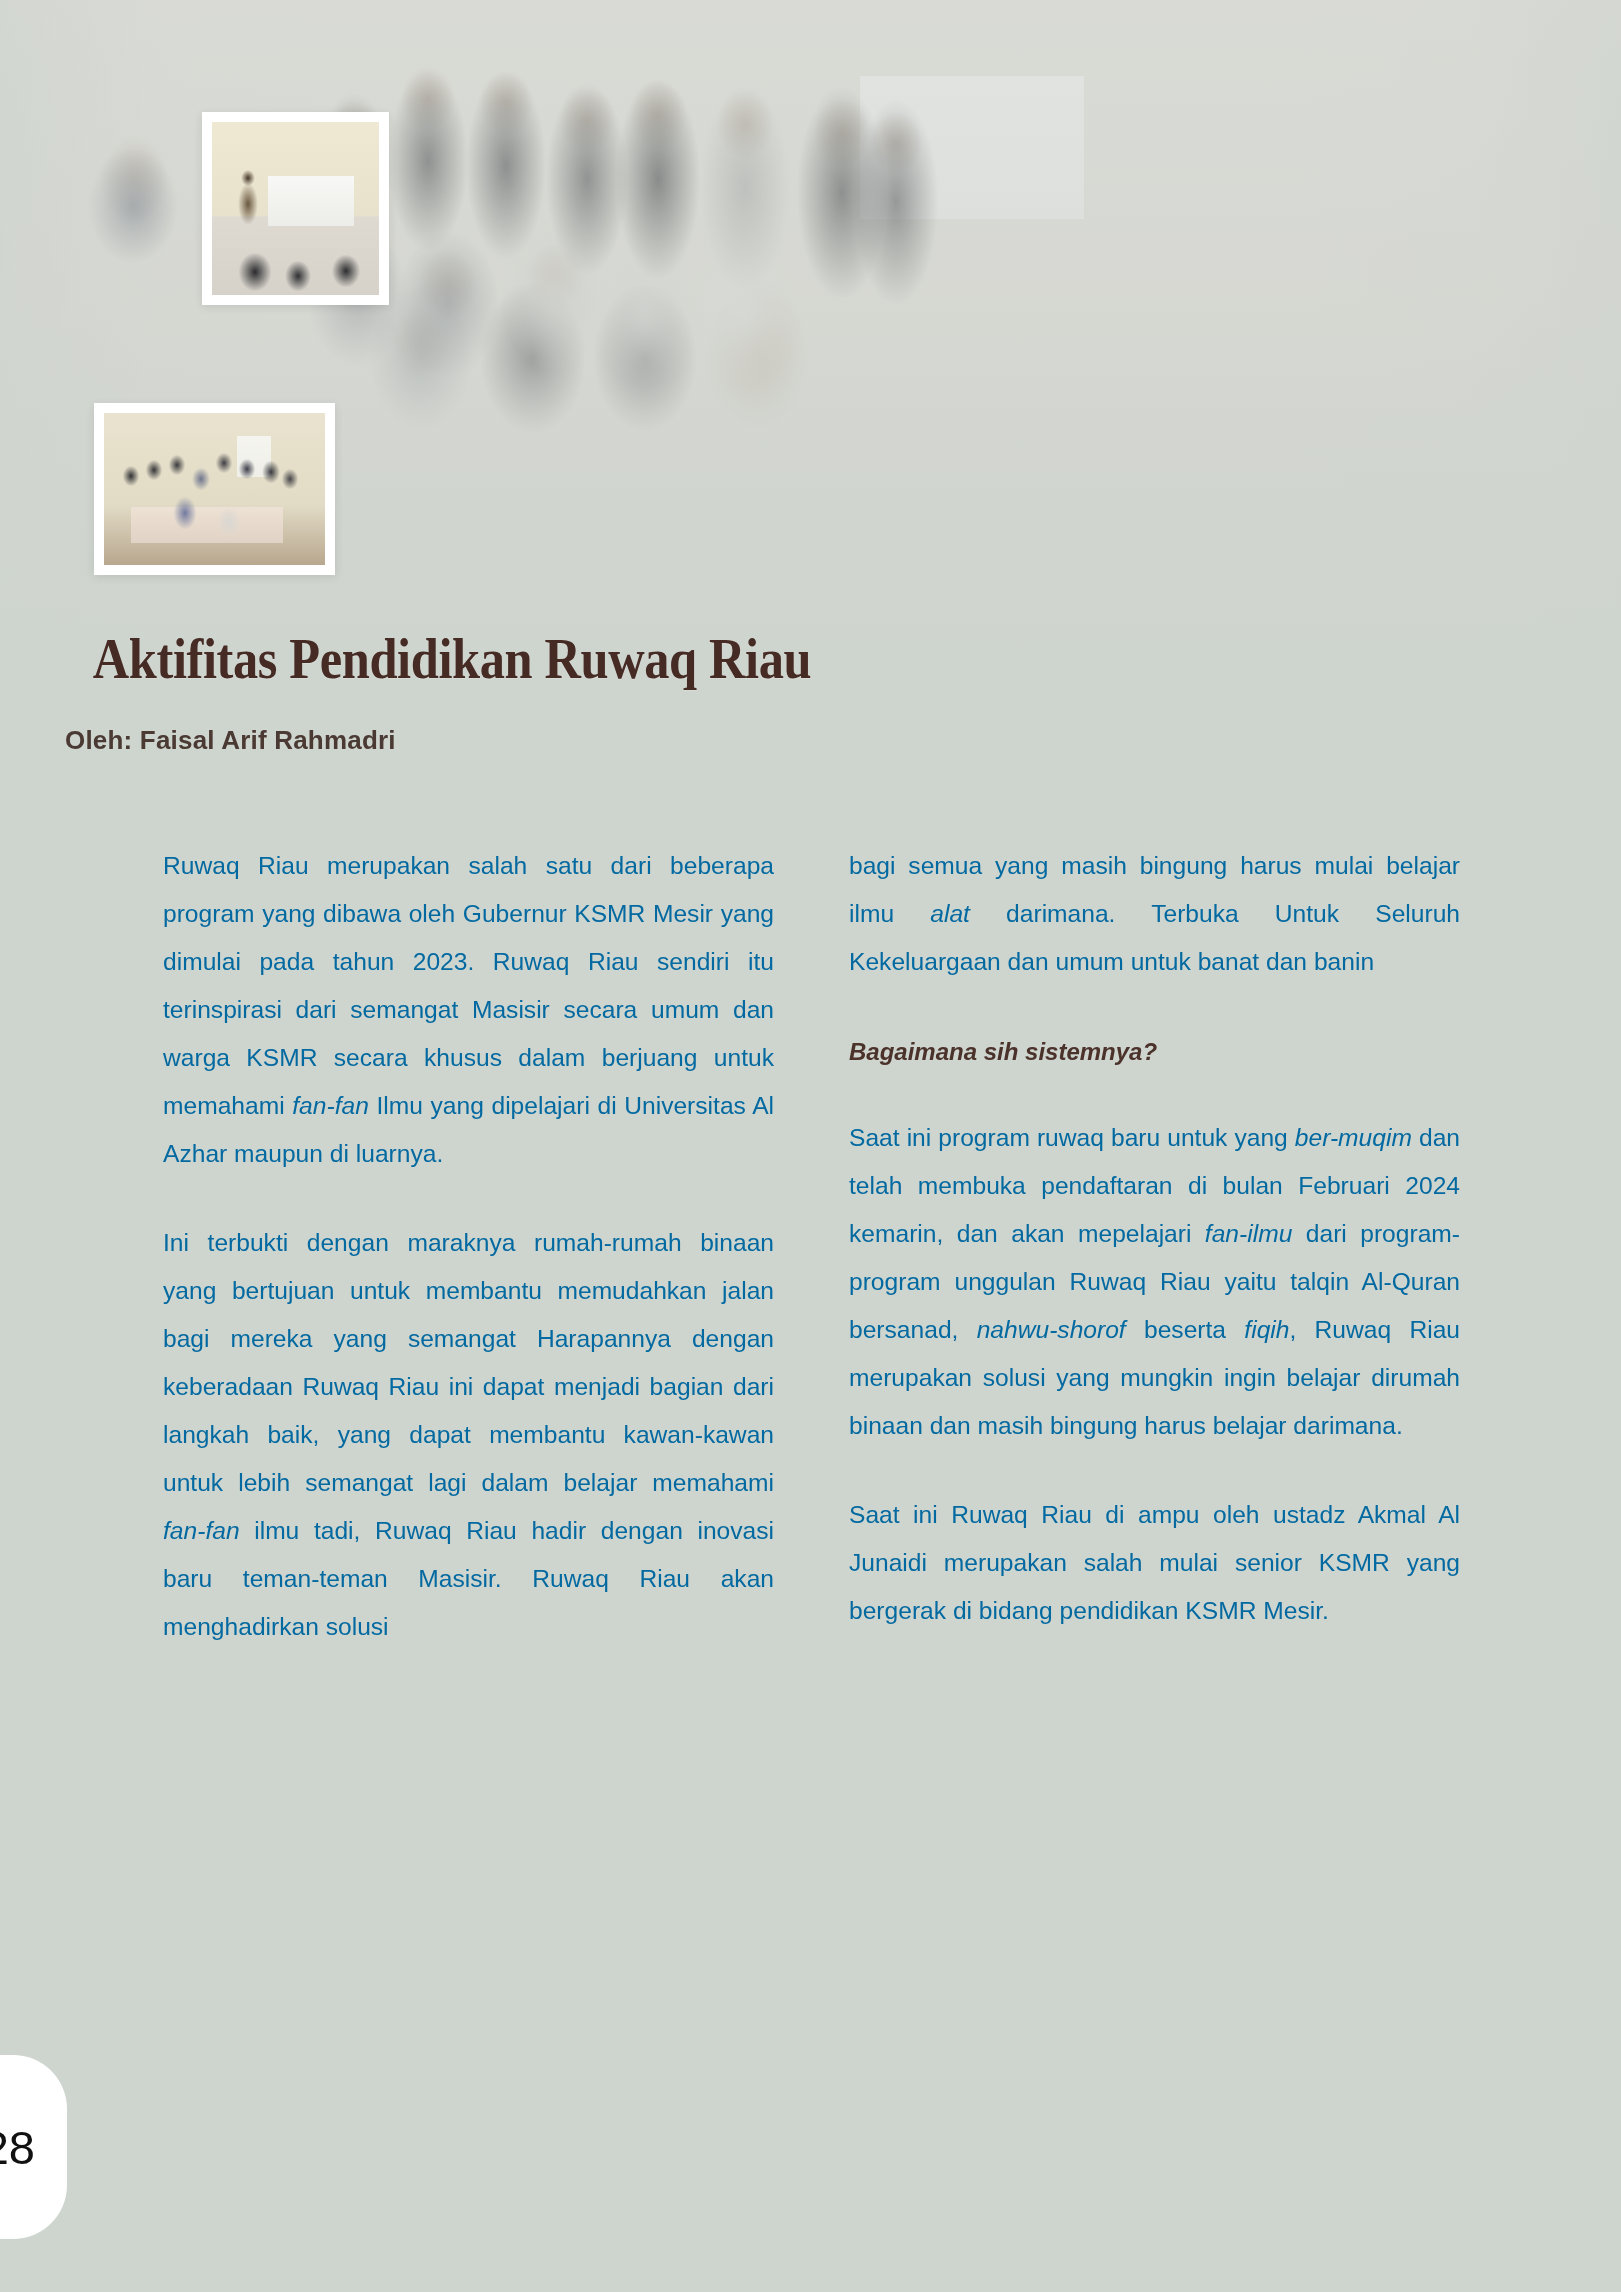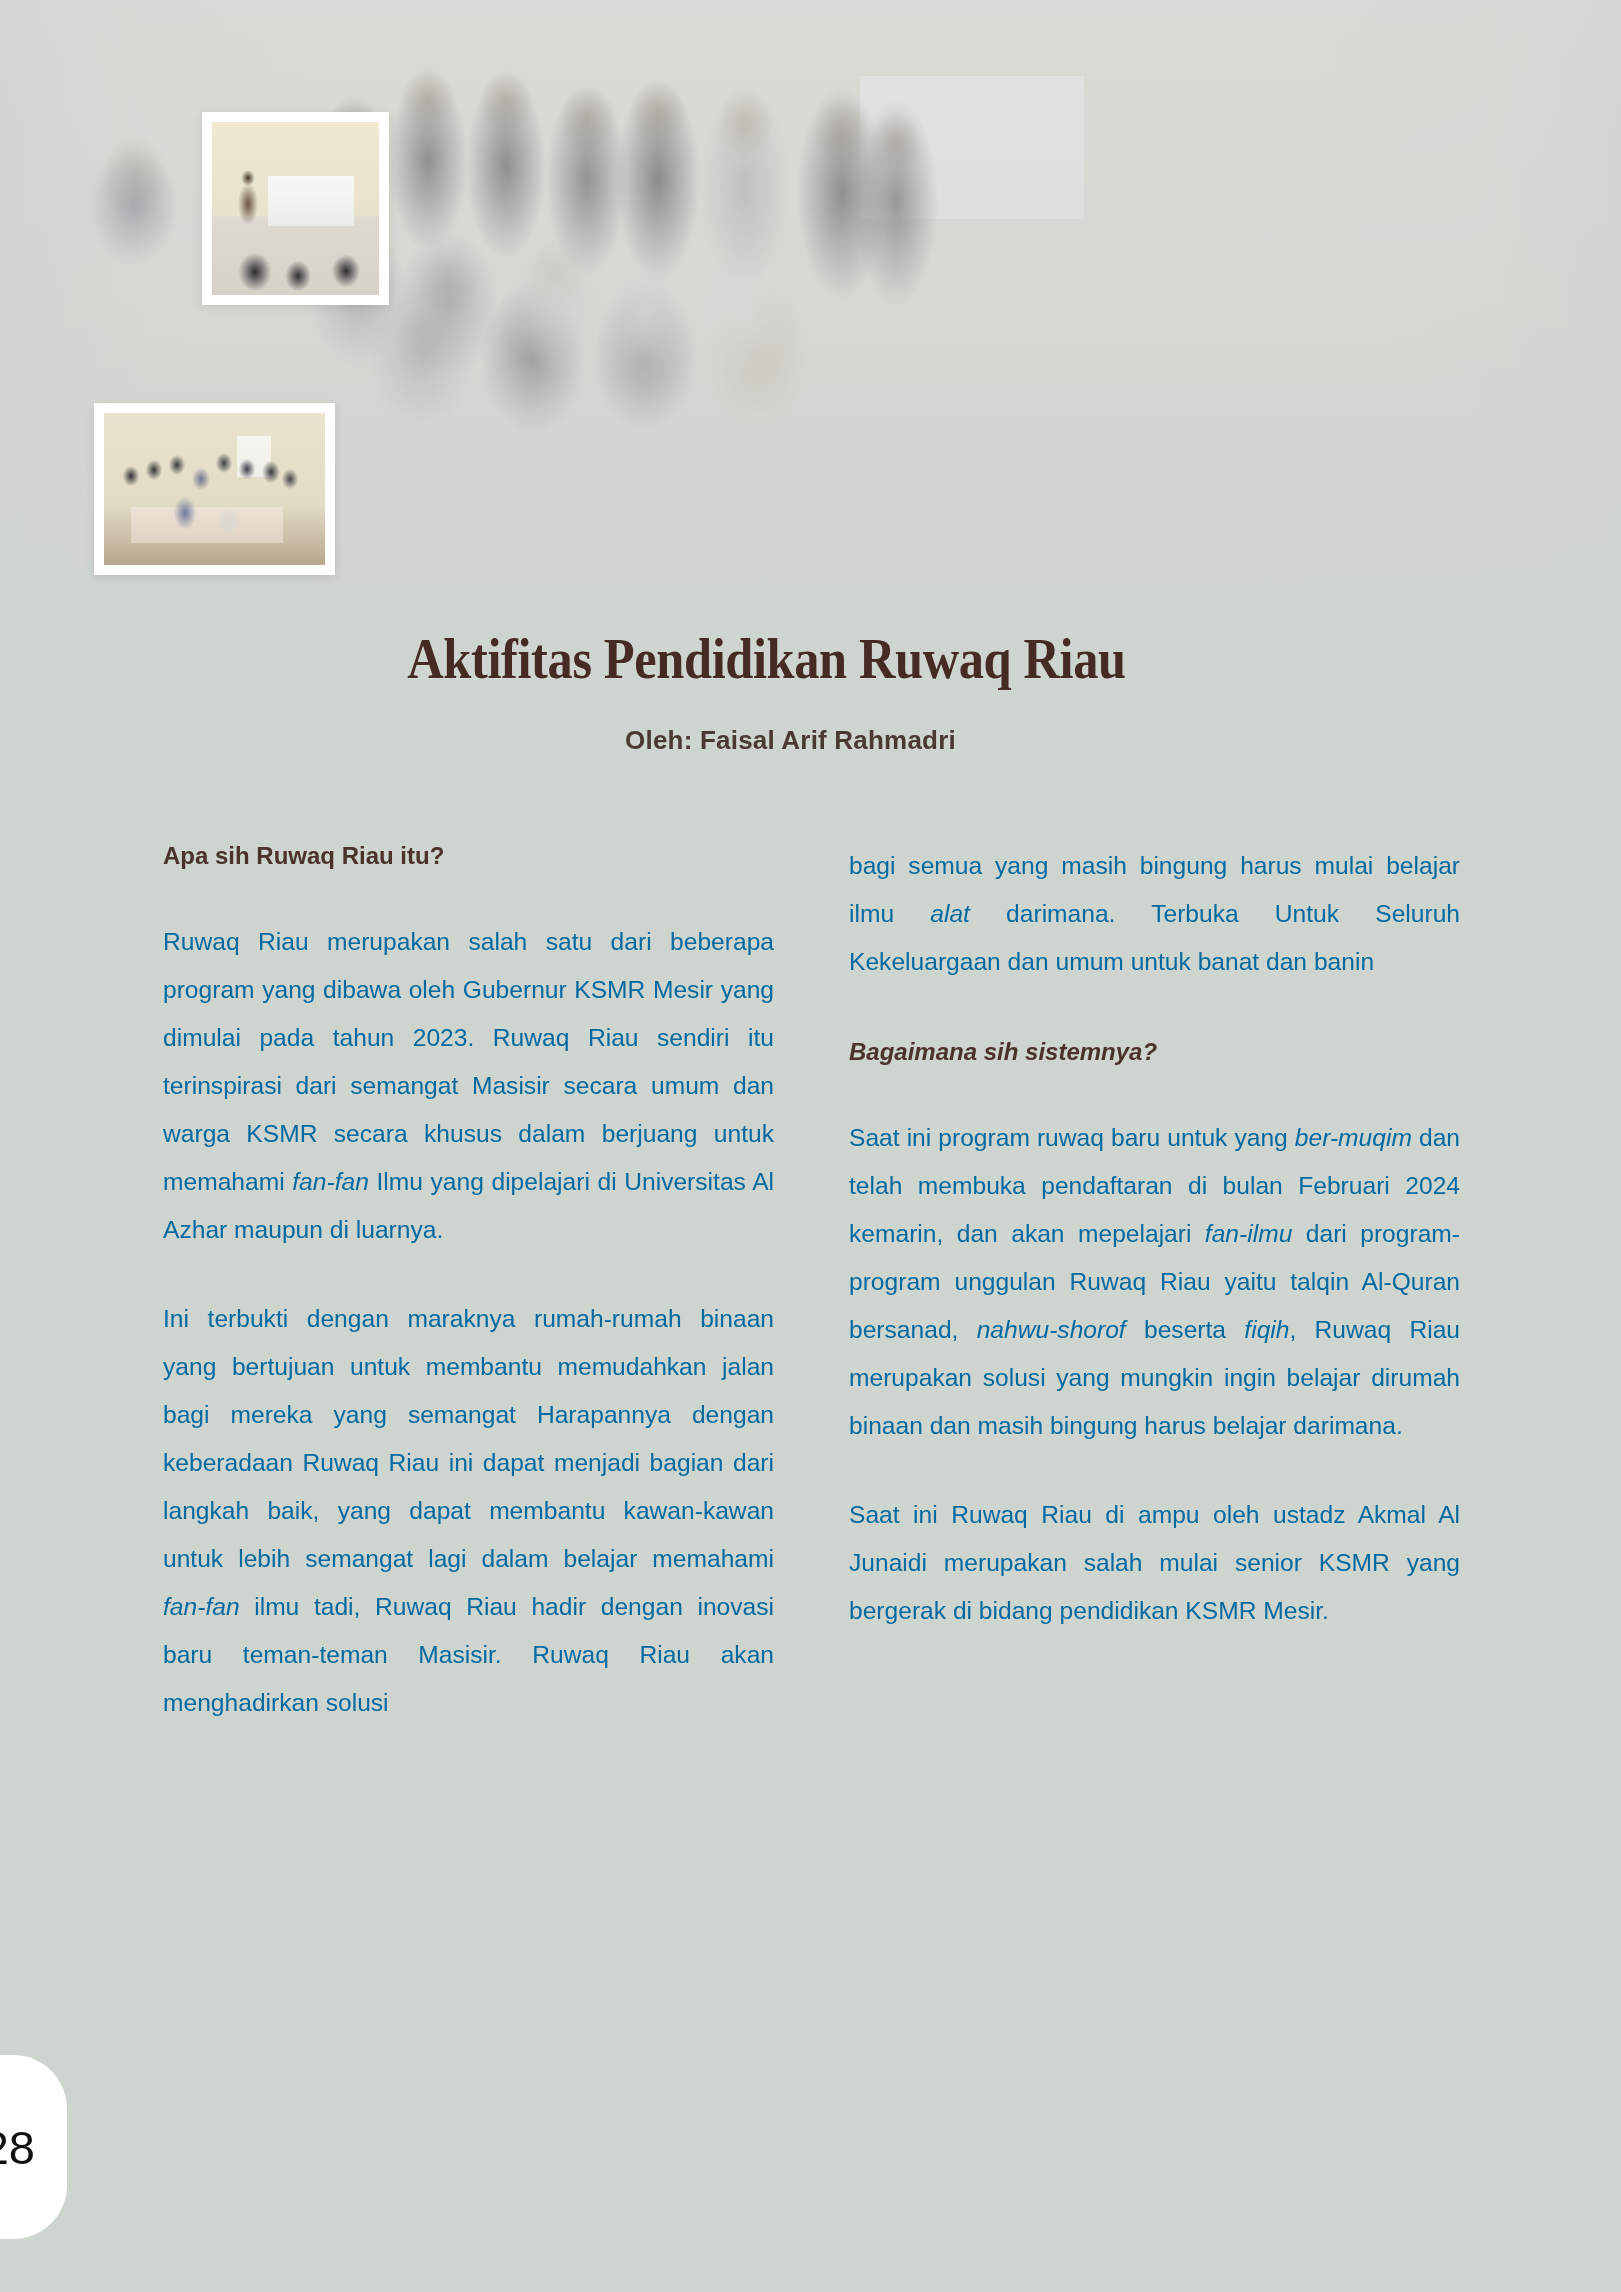--- a/index.html
+++ b/index.html
@@ -128,21 +128,21 @@
       radial-gradient(ellipse 16px 21.5px at 125px 109px, rgba(214,214,210,.9), rgba(214,214,210,0) 72%),
       linear-gradient(180deg, rgba(238,226,214,.95), rgba(226,212,198,.95)),
       linear-gradient(180deg, rgba(246,246,242,.95), rgba(240,240,234,.95)),
       linear-gradient(180deg,#e9e3cf 0%,#e2dcc6 60%,#b9a78f 100%);
     background-repeat:no-repeat;
     background-size:auto,auto,auto,auto,auto,auto,auto,auto,auto,auto, 152px 36px, 34px 41px, 100% 100%;
     background-position:0 0,0 0,0 0,0 0,0 0,0 0,0 0,0 0,0 0,0 0, 27px 94px, 133px 23px, 0 0;
   }
 
   
-  .title-block{position:absolute;left:9px;top:627px;width:1515px;text-align:center;}
+  .title-block{position:absolute;left:17px;top:627px;width:1515px;text-align:left;}
   .article-title{
     font-family:"Liberation Serif", serif;
     font-weight:bold;
     font-size:56px;
     color:#462b24;
     letter-spacing:-0.4px;
     margin:0;
     transform:scaleX(0.90);
     text-shadow:0 0.9px 0 rgba(255,255,255,.18);
   }
@@ -209,21 +209,20 @@
 </div>
 
 <div class="title-block">
   <h1 class="article-title">Aktifitas Pendidikan Ruwaq Riau</h1>
   <div class="article-byline">Oleh: Faisal Arif Rahmadri</div>
 </div>
 
 <div class="columns">
 
   <div class="col left">
-    <div class="sec-head">Apa sih Ruwaq Riau itu?</div>
 
     <p class="body"><span>Ruwaq Riau merupakan salah satu dari beberapa program yang dibawa oleh Gubernur KSMR Mesir yang dimulai pada tahun 2023. Ruwaq Riau sendiri itu terinspirasi dari semangat Masisir secara umum dan warga KSMR secara khusus dalam berjuang untuk memahami </span><i>fan-fan</i><span> Ilmu yang dipelajari di Universitas Al Azhar maupun di luarnya.</span></p>
 
     <p class="body"><span>Ini terbukti dengan maraknya rumah-rumah binaan yang bertujuan untuk membantu memudahkan jalan bagi mereka yang semangat Harapannya dengan keberadaan Ruwaq Riau ini dapat menjadi bagian dari langkah baik, yang dapat membantu kawan-kawan untuk lebih semangat lagi dalam belajar memahami </span><i>fan-fan</i><span> ilmu tadi, Ruwaq Riau hadir dengan inovasi baru teman-teman Masisir. Ruwaq Riau akan menghadirkan solusi</span></p>
   </div>
 
   <div class="col right">
     <p class="body"><span>bagi semua yang masih bingung harus mulai belajar ilmu </span><i>alat</i><span> darimana. Terbuka Untuk Seluruh Kekeluargaan dan umum untuk banat dan banin</span></p>
 
     <div class="sec-head spaced">Bagaimana sih sistemnya?</div>

